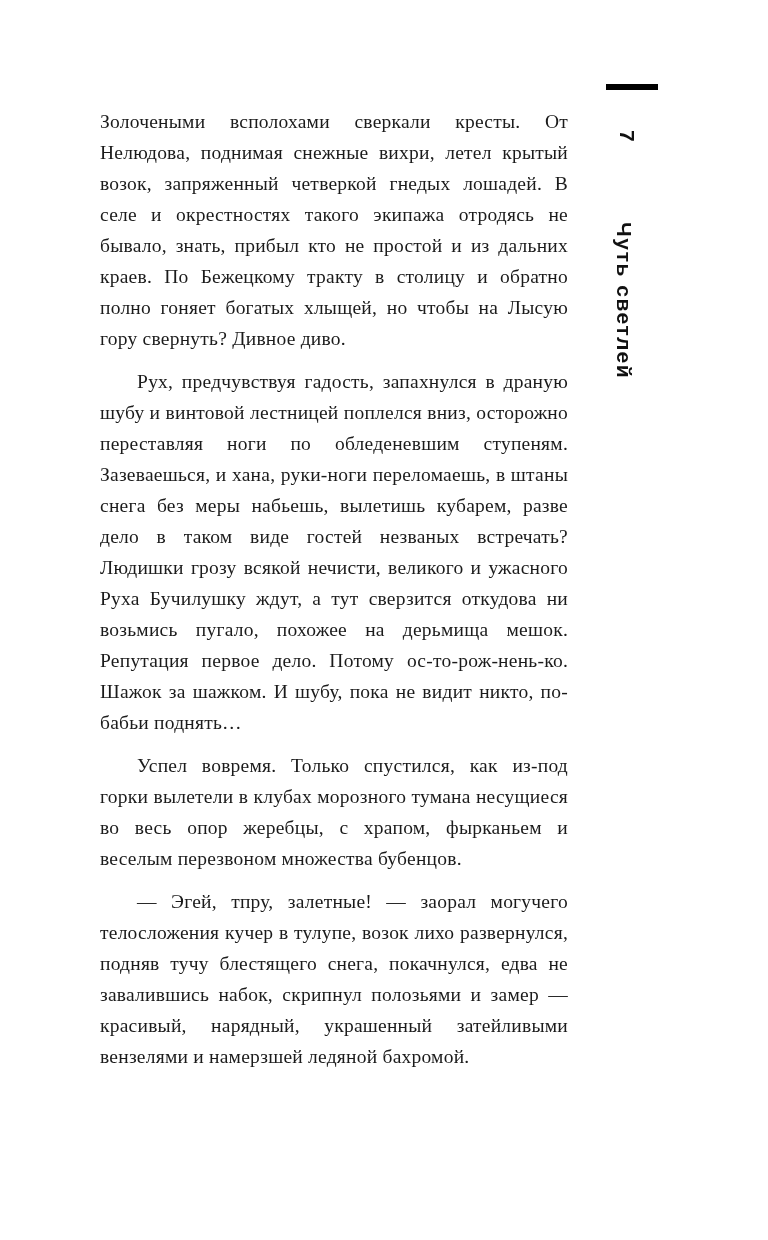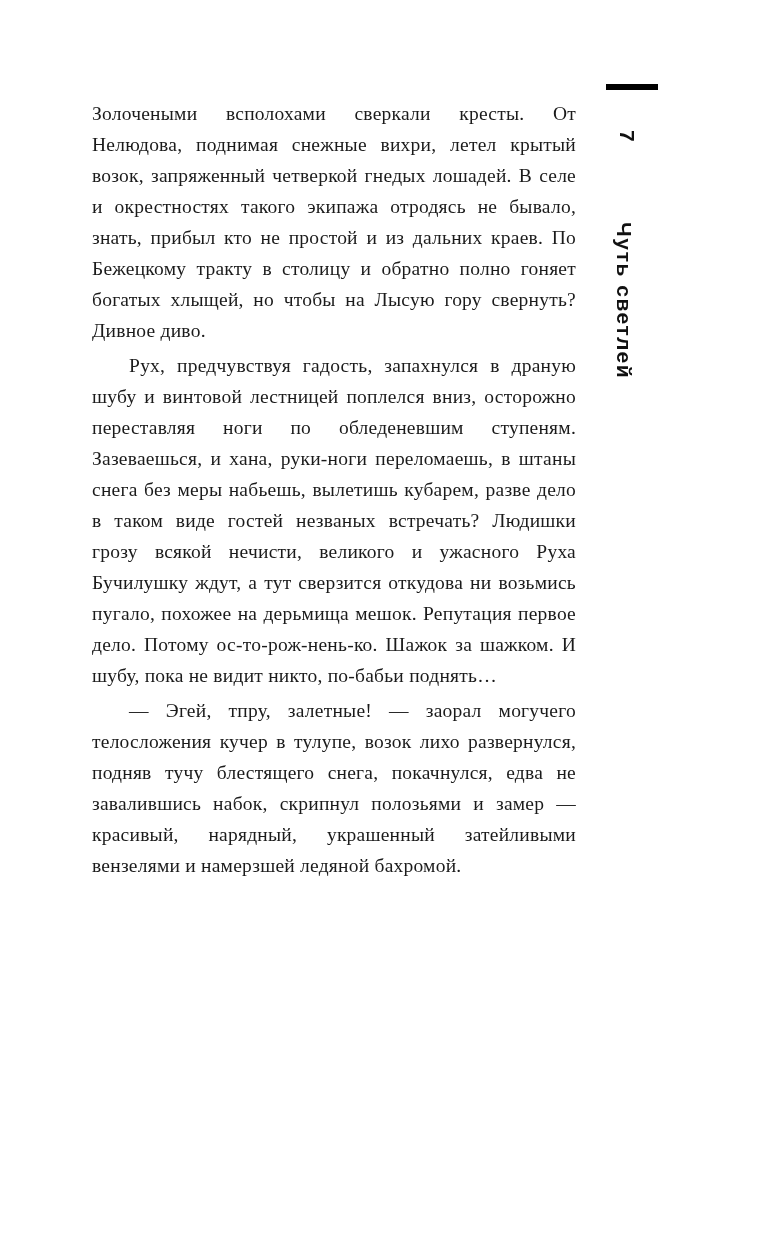--- a/index.html
+++ b/index.html
@@ -22,21 +22,21 @@
     width: 492px;
     color: #1b1b1b;
     font-size: 19.5px;
     line-height: 31px;
     text-align: justify;
     letter-spacing: 0.012em;
     hyphens: auto;
     -webkit-hyphens: auto;
   }
   .para {
-    margin: 4px;
+    margin: 12px;
     text-indent: 1.9em;
     font-family: Liberation Serif, serif;
   }
   .para.no-indent {
     text-indent: 0;
   }
   .margin-rule {
     position: absolute;
     top: 84px;
     left: 606px;
@@ -68,20 +68,21 @@
   }
 </style>
 </head>
 <body>
 
 <div class="page">
 
   <main class="text-block">
     <p class="para no-indent">Золочеными всполохами сверкали кресты. От Нелюдова, поднимая снежные вихри, летел крытый возок, запряженный четверкой гнедых лошадей. В селе и окрестностях такого экипажа отродясь не бывало, знать, прибыл кто не простой и из дальних краев. По Бежецкому тракту в столицу и обратно полно гоняет богатых хлыщей, но чтобы на Лысую гору свернуть? Дивное диво.</p>
     <p class="para">Рух, предчувствуя гадость, запахнулся в драную шубу и винтовой лестницей поплелся вниз, осторожно переставляя ноги по обледеневшим ступеням. Зазеваешься, и хана, руки-ноги переломаешь, в штаны снега без меры набьешь, вылетишь кубарем, разве дело в таком виде гостей незваных встречать? Людишки грозу всякой нечисти, великого и ужасного Руха Бучилушку ждут, а тут сверзится откудова ни возьмись пугало, похожее на дерьмища мешок. Репутация первое дело. Потому ос-то-рож-нень-ко. Шажок за шажком. И шубу, пока не видит никто, по-бабьи поднять…</p>
+    <p class="para">Успел вовремя. Только спустился, как из-под горки вылетели в клубах морозного тумана несущиеся во весь опор жеребцы, с храпом, фырканьем и веселым перезвоном множества бубенцов.</p>
     <p class="para">— Эгей, тпру, залетные! — заорал могучего телосложения кучер в тулупе, возок лихо развернулся, подняв тучу блестящего снега, покачнулся, едва не завалившись набок, скрипнул полозьями и замер — красивый, нарядный, украшенный затейливыми вензелями и намерзшей ледяной бахромой.</p>
   </main>
 
   <aside>
     <div class="margin-rule"></div>
     <div class="page-number vertical">7</div>
     <div class="running-title vertical">Чуть светлей</div>
   </aside>
 
 </div>

